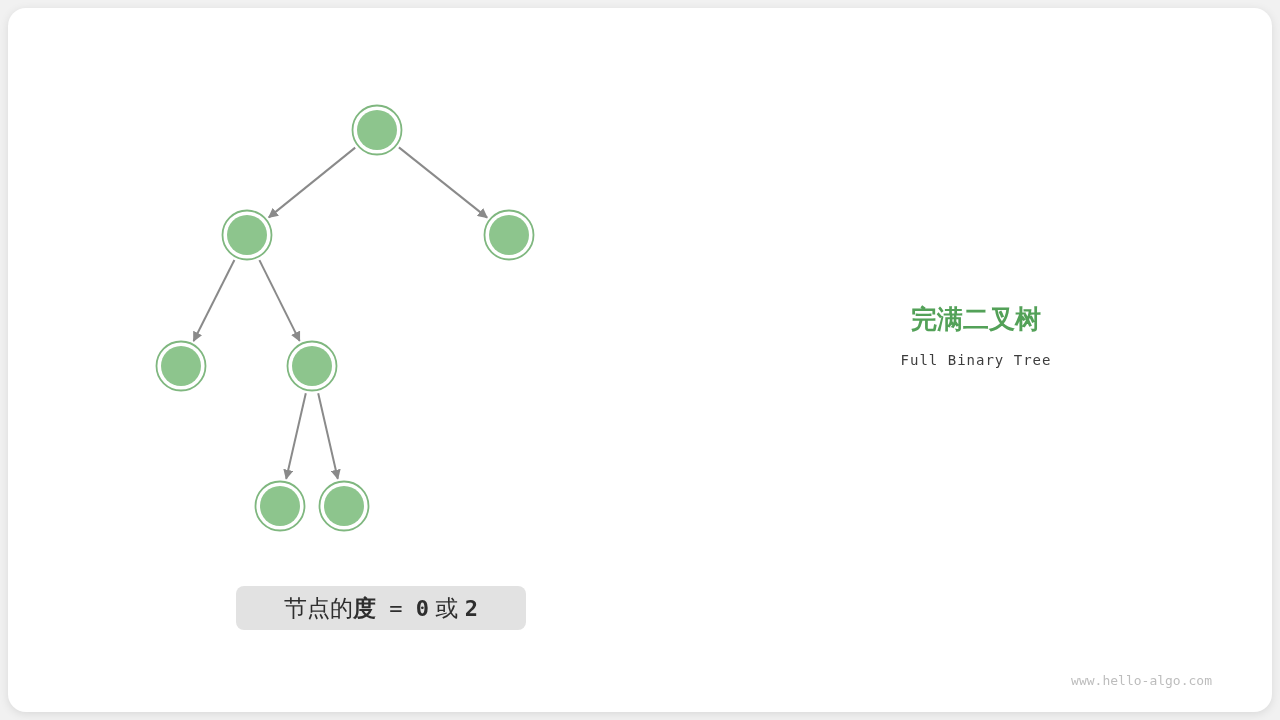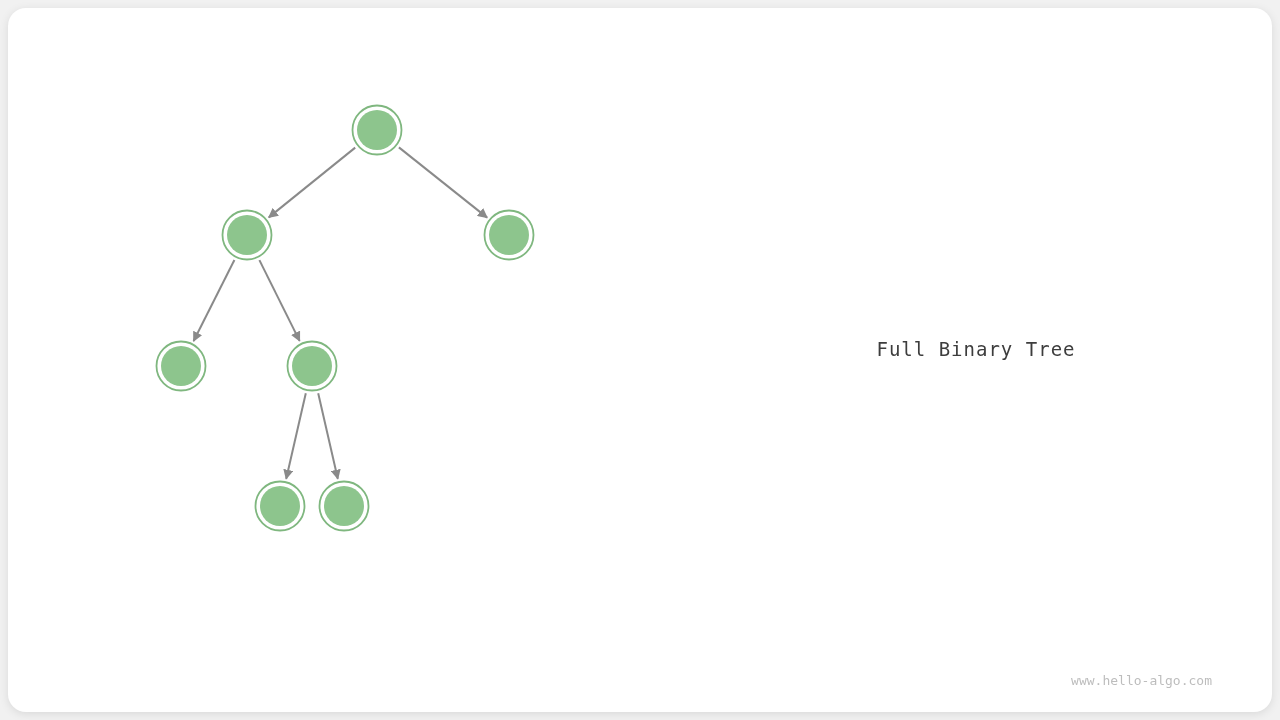--- a/index.html
+++ b/index.html
@@ -41,24 +41,24 @@
     width: 400px;
     text-align: center;
     font-size: 26px;
     font-weight: bold;
     color: #53a158;
     z-index: 2;
   }
   .title-en {
     position: absolute;
     left: 768px;
-    top: 330px;
+    top: 344px;
     width: 400px;
     text-align: center;
-    font-size: 19px;
+    font-size: 14px;
     letter-spacing: 1px;
     color: #3d3d3d;
     font-family: "DejaVu Sans Mono", "Liberation Mono", monospace;
     z-index: 2;
   }
   .caption-box {
     position: absolute;
     left: 228px;
     top: 578px;
     width: 290px;
@@ -87,22 +87,31 @@
     font-family: "DejaVu Sans Mono", "Liberation Mono", monospace;
     z-index: 2;
     margin-left: 14px;
   }
 </style>
 </head>
 <body>
 
 <div class="stage">
   <div class="card">
+    <div class="title-zh">完满二叉树</div>
     <div class="title-en">Full Binary Tree</div>
 
+    <div class="caption-box">
+      <span>节点的</span>
+        <span class="bold">度</span>
+        <span class="mono"> = </span>
+        <span class="mono bold">0</span>
+        <span> 或 </span>
+        <span class="mono bold">2</span>
+    </div>
 
     <div class="watermark">www.hello-algo.com</div>
   </div>
 
   <svg class="tree-svg" id="tree-svg" viewBox="0 0 1280 720" xmlns="http://www.w3.org/2000/svg">
     <defs>
       <marker id="arrow" viewBox="0 0 10 10" refX="9" refY="5" markerWidth="10" markerHeight="10" markerUnits="userSpaceOnUse" orient="auto">
         <path id="arrow-head-path" d="M0,0 L10,5 L0,10 z" fill="#8a8a8a"></path>
       </marker>
     </defs>

